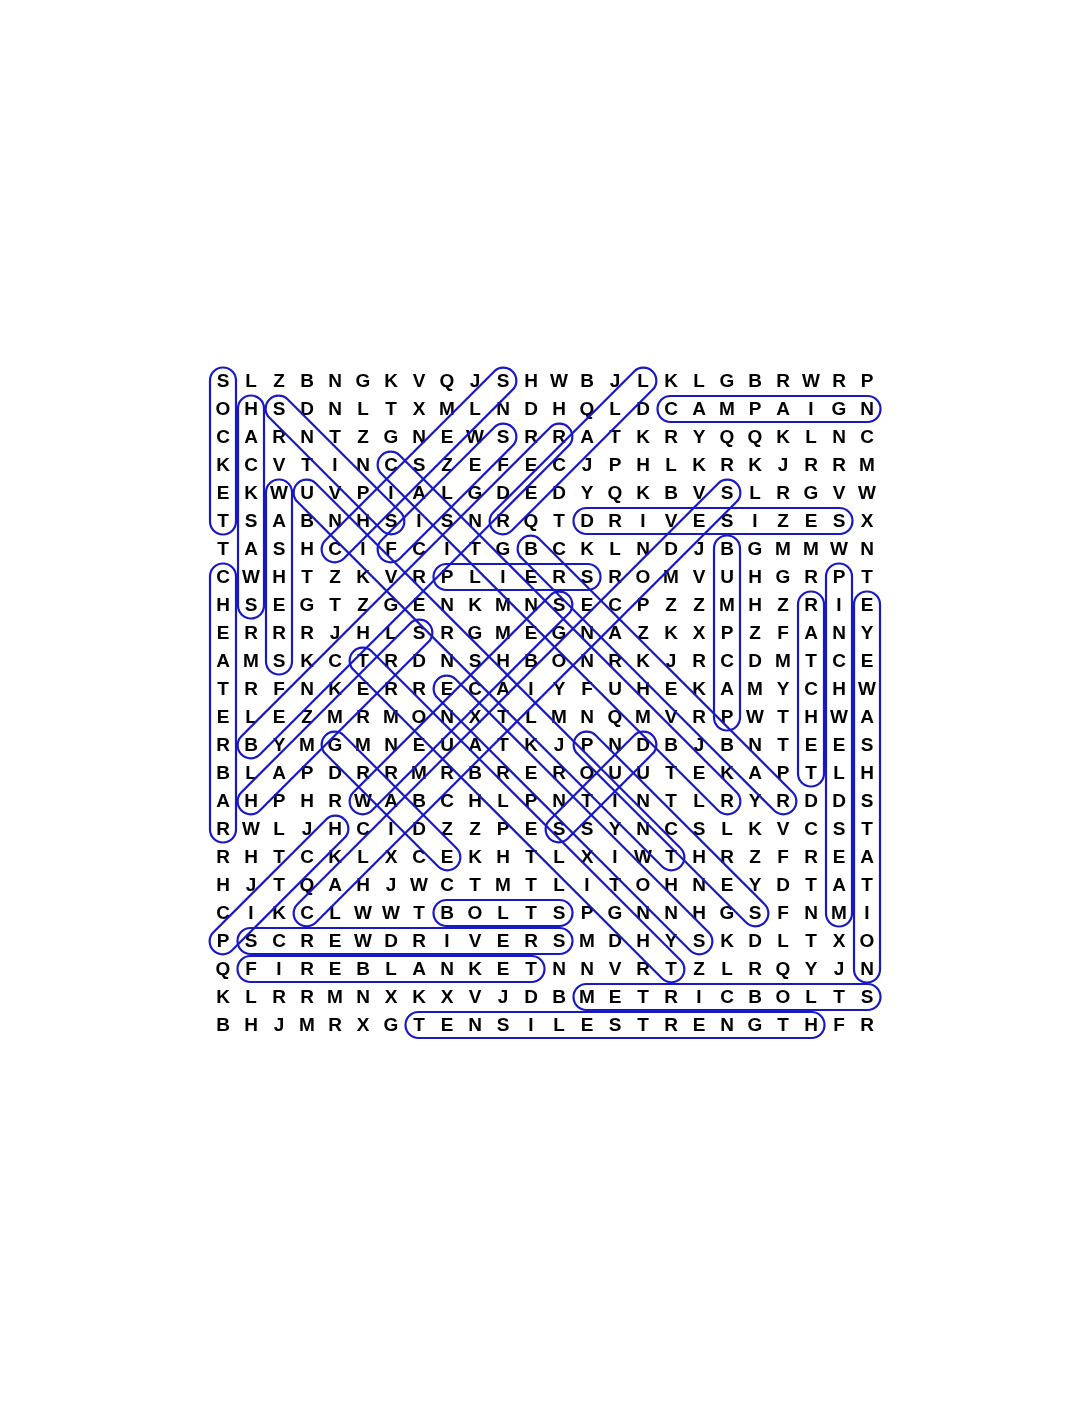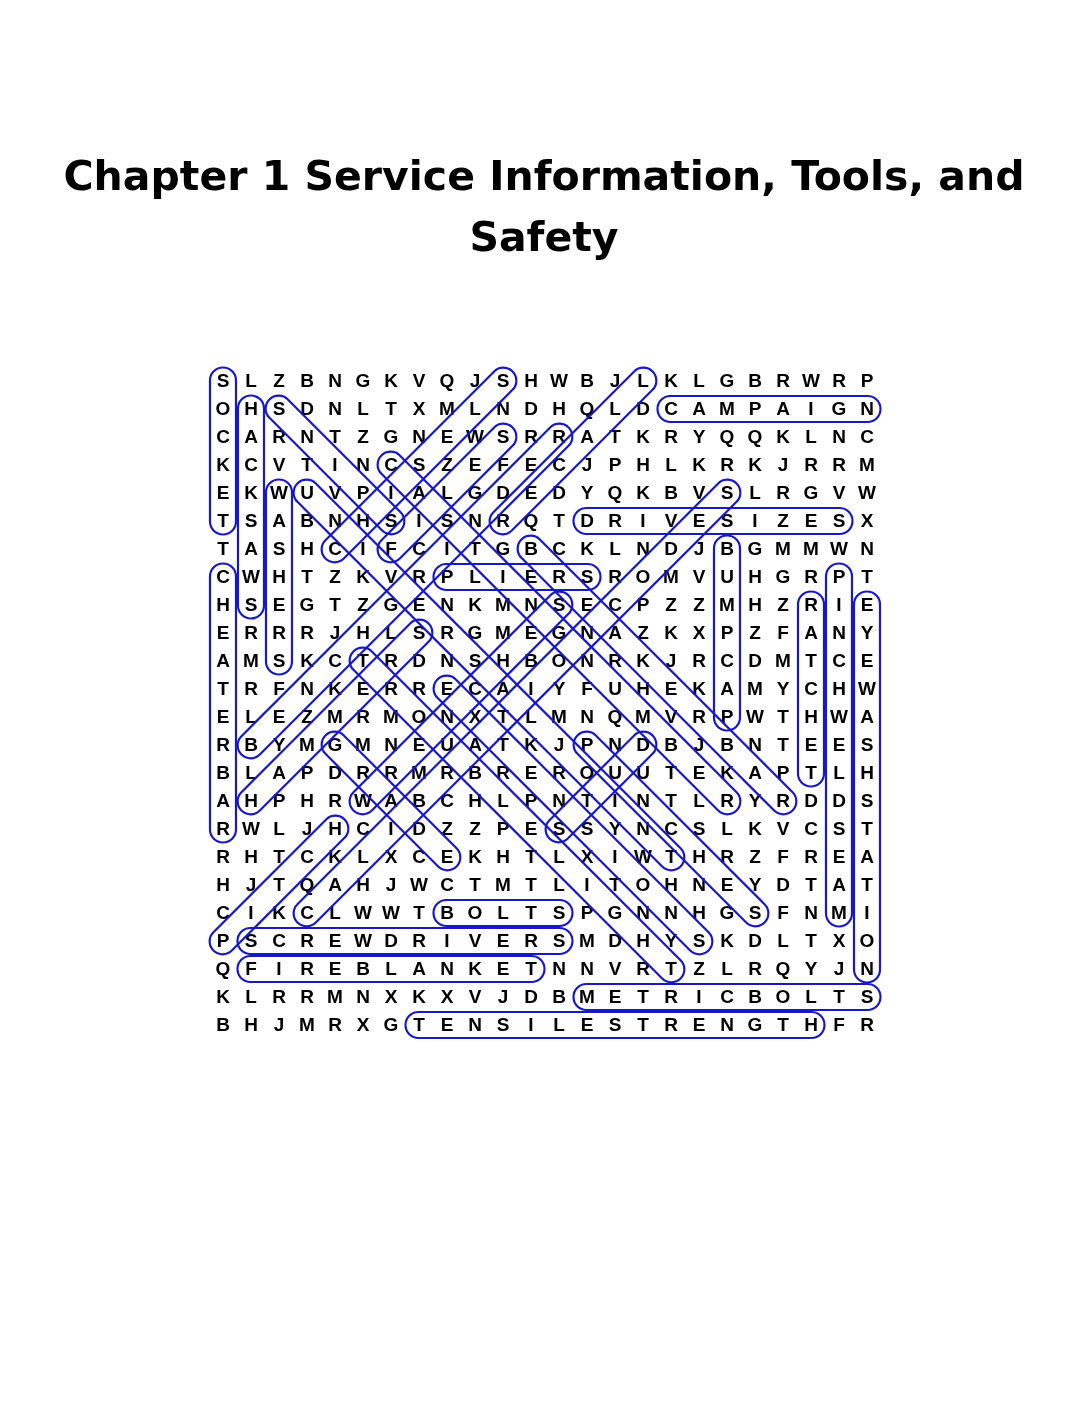--- a/index.html
+++ b/index.html
@@ -55,24 +55,20 @@
     position: absolute;
     left: 0; top: 0;
     overflow: visible;
     pointer-events: none;
   }
 </style>
 </head>
 <body>
 
 <div class="page">
-  <h1 class="title">
-    <span class="line">Chapter 1 Service Information, Tools, and</span>
-    <span class="line">Safety</span>
-  </h1>
 
   <div class="puzzle">
     <div class="letters">
         <span class="cell" style="color: rgb(0, 0, 0);">S</span>
         <span class="cell" style="color: rgb(0, 0, 0);">L</span>
         <span class="cell" style="color: rgb(0, 0, 0);">Z</span>
         <span class="cell" style="color: rgb(0, 0, 0);">B</span>
         <span class="cell" style="color: rgb(0, 0, 0);">N</span>
         <span class="cell" style="color: rgb(0, 0, 0);">G</span>
         <span class="cell" style="color: rgb(0, 0, 0);">K</span>

